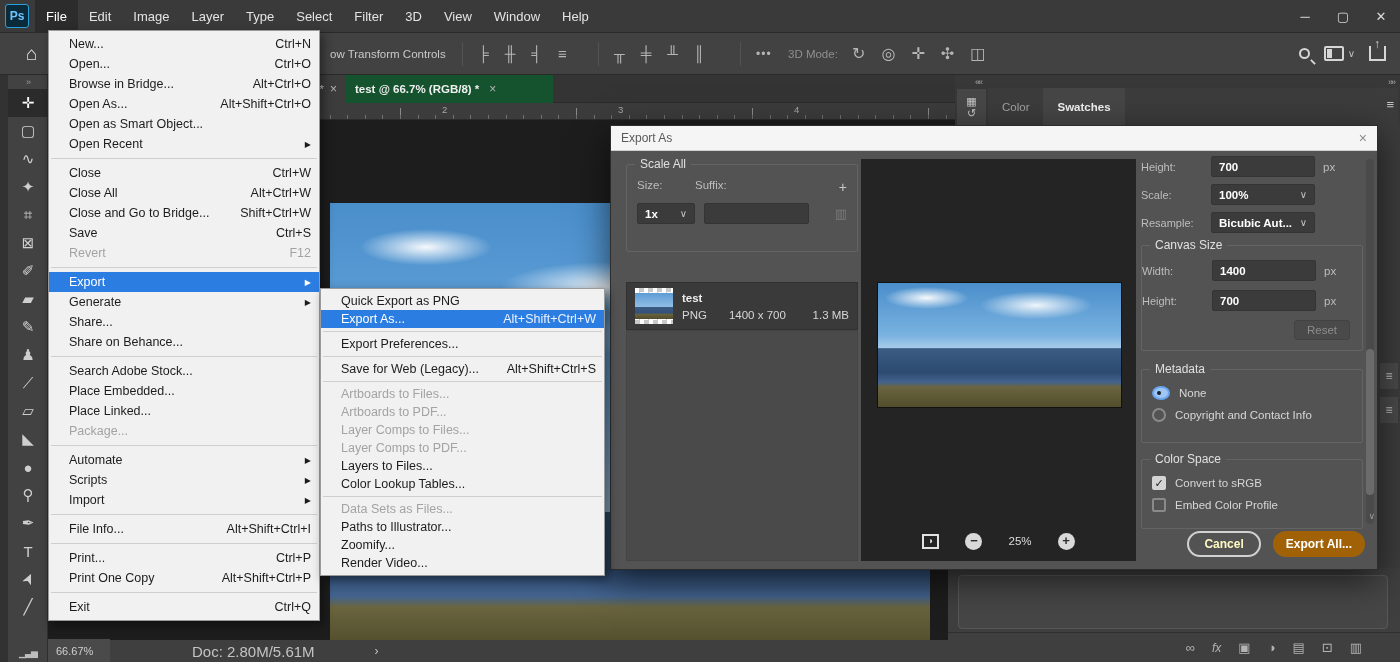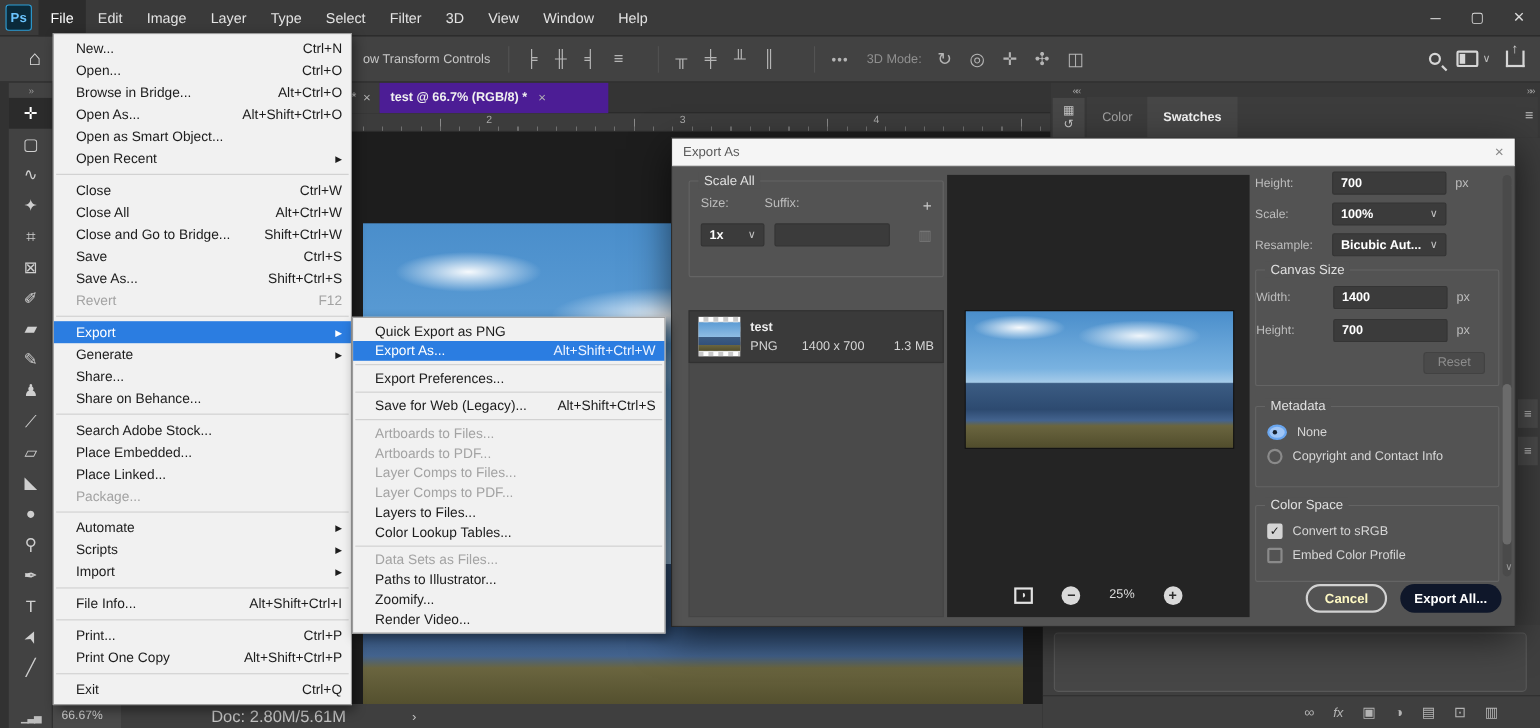--- a/index.html
+++ b/index.html
@@ -37,21 +37,21 @@
   .tb-head{height:14px;color:#9a9a9a;font-size:9px;padding:2px 0 0 18px;letter-spacing:1px}
   .tool{width:40px;height:28px;display:flex;align-items:center;justify-content:center;color:#cfcfcf;font-size:15px}
   .tool.active{background:#2b2b2b;color:#fff}
   .tool .rot{display:inline-block;transform:rotate(-65deg)}
   .tb-bottom{position:absolute;bottom:4px;left:0;width:40px;text-align:center;color:#bdbdbd;font-size:9px;letter-spacing:-1px}
 
   
   .docwin{position:absolute;left:48px;top:75px;width:907px;height:587px;background:#262626;z-index:1}
   .tabbar{position:absolute;left:0;top:0;width:100%;height:28px;background:#343434;border-bottom:1px solid #2a2a2a}
   .tab-partial{position:absolute;left:0;top:0;width:297px;height:28px;background:#3c3c3c;color:#c9c9c9;font-size:11.5px;display:flex;align-items:center;justify-content:flex-end;gap:6px;padding-right:8px}
-  .tab-active{position:absolute;left:297px;top:0;width:208px;height:28px;background:#4c1d95;color:#f0f0f0;font-size:11.5px;font-weight:bold;display:flex;align-items:center;gap:10px;padding:0 10px}
+  .tab-active{position:absolute;left:297px;top:0;width:208px;height:28px;background:#14532d;color:#f0f0f0;font-size:11.5px;font-weight:bold;display:flex;align-items:center;gap:10px;padding:0 10px}
   .tab-close{color:#b5b5b5;font-weight:normal;font-size:12px}
   .ruler{position:absolute;left:0;top:28px;width:907px;height:17px;background:#3c3c3c;border-bottom:1px solid #2b2b2b;
     background-image:
       repeating-linear-gradient(90deg,#6f6f6f 0 1px,transparent 1px 17.6px),
       repeating-linear-gradient(90deg,#8a8a8a 0 1px,transparent 1px 176px);
     background-size:100% 4px,100% 11px;background-position:bottom left;background-repeat:repeat-x}
   .rnum{position:absolute;top:1px;font-size:9.5px;color:#a9a9a9}
   .canvas{position:absolute;left:0;top:45px;width:907px;height:542px;background:#1d1d1d;overflow:hidden}
   .photo{position:absolute;left:282px;top:83px;width:600px;height:442px;
     background:
@@ -148,21 +148,21 @@
   .grp-meta{margin-top:18px;padding:16px 10px 12px 10px}
   .choice{display:flex;align-items:center;margin-bottom:8px;font-size:11.5px;color:#d6d6d6}
   .radio{width:14px;height:14px;border-radius:50%;border:2px solid #8a8a8a;margin-right:9px;flex:0 0 auto;position:relative}
   .radio.sel{border-color:#6aa6ef;background:#9fc5f5}
   .radio.sel::after{content:"";position:absolute;left:3px;top:3px;width:4px;height:4px;border-radius:50%;background:#15202e}
   .grp-cs{margin-top:16px;padding:16px 10px 8px 10px}
   .check{width:14px;height:14px;border:2px solid #8a8a8a;border-radius:2px;margin-right:9px;flex:0 0 auto;color:#1b1b1b;font-size:11px;line-height:11px;text-align:center;font-weight:bold}
   .check.on{background:#d4d4d4;border-color:#d4d4d4}
   .dlg-btns{position:absolute;right:12px;bottom:12px;display:flex;gap:12px;align-items:center}
   .btn-cancel{border:2px solid #d2d2d2;border-radius:14px;color:#fef9c3;font-size:12px;font-weight:bold;padding:4px 15px;background:transparent}
-  .btn-export{border-radius:14px;background:#0f172a;color:#fff;font-size:12px;font-weight:bold;padding:6px 13px}
+  .btn-export{border-radius:14px;background:#a16207;color:#fff;font-size:12px;font-weight:bold;padding:6px 13px}
   .dlg-scroll{position:absolute;right:3px;top:33px;width:8px;bottom:45px;background:#4a4a4a;border-radius:4px}
   .dlg-scroll .thumbbar{position:absolute;left:0;width:8px;top:52%;height:40%;background:#6b6b6b;border-radius:4px}
   .scrcaret{position:absolute;right:2px;color:#9d9d9d;font-size:9px}
 </style>
 </head>
 <body>
 
 <div id="app">
 
   <div class="menubar">
@@ -382,24 +382,20 @@
         <span class="ms">Alt+Ctrl+W</span>
       </div>
       <div class="mrow">
         <span class="ml">Close and Go to Bridge...</span>
         <span class="ms">Shift+Ctrl+W</span>
       </div>
       <div class="mrow">
         <span class="ml">Save</span>
         <span class="ms">Ctrl+S</span>
       </div>
-      <div class="mrow">
-        <span class="ml">Save As...</span>
-        <span class="ms">Shift+Ctrl+S</span>
-      </div>
       <div class="mrow dis">
         <span class="ml">Revert</span>
         <span class="ms">F12</span>
       </div>
       <div class="msep"></div>
       <div class="mrow hl">
         <span class="ml">Export</span>
         <span class="arr">▶</span>
       </div>
       <div class="mrow">

